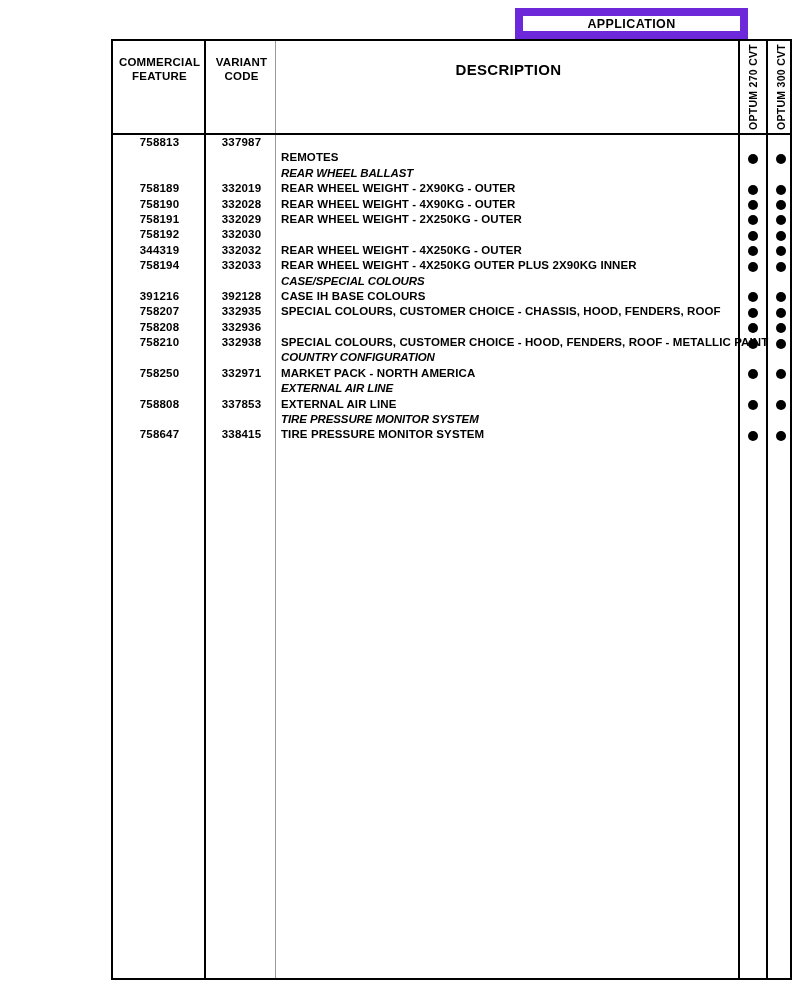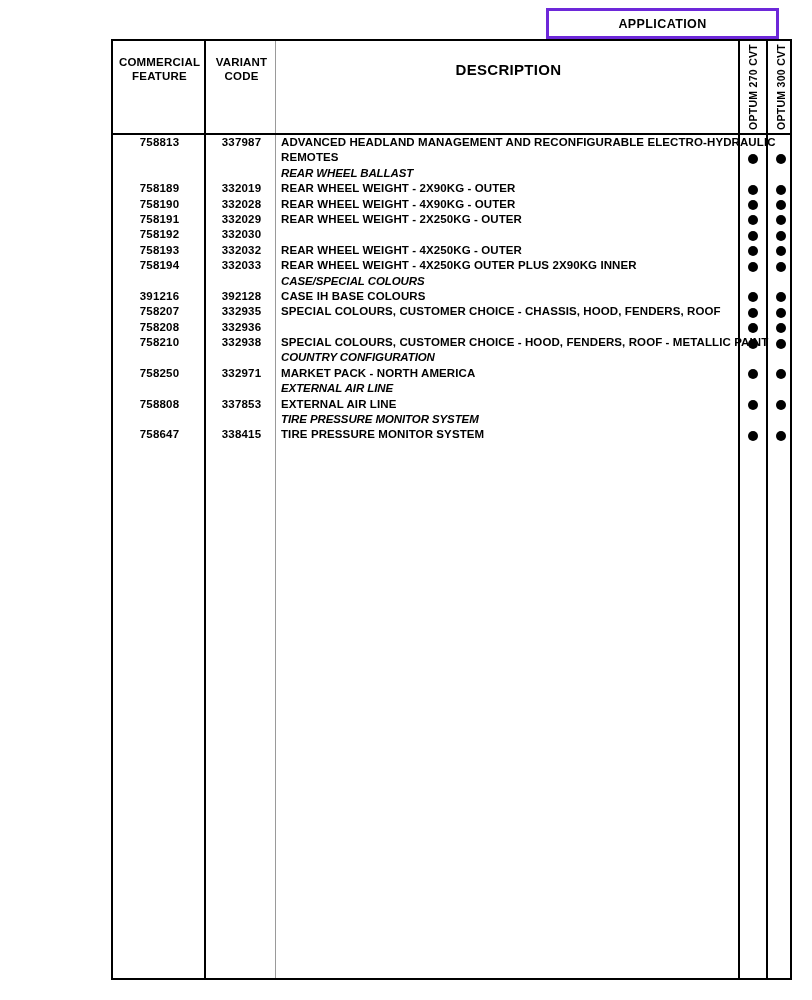--- a/index.html
+++ b/index.html
@@ -24,26 +24,25 @@
     height: 1000px;
   }
 
   
   #application-banner {
     position: absolute;
     left: 515px;
     top: 8px;
     width: 233px;
     height: 31px;
-    border: 3px solid #6d28d9;
+    border: 8px solid #6d28d9;
     box-sizing: border-box;
     display: flex;
     align-items: center;
     justify-content: center;
-    margin-left: 31px;
   }
   #application-banner .lbl {
     font-size: 12.5px;
     font-weight: bold;
     letter-spacing: 0.4px;
   }
 
   
   #table-frame {
     position: absolute;
@@ -217,21 +216,20 @@
       <span>OPTUM 270 CVT</span>
     </div>
     <div class="vhead" id="head-app-1">
       <span>OPTUM 300 CVT</span>
     </div>
 
     <div id="body">
         <div class="row">
           <div class="cell-feature">758813</div>
           <div class="cell-code">337987</div>
-          <div class="cell-desc">ADVANCED HEADLAND MANAGEMENT AND RECONFIGURABLE ELECTRO-HYDRAULIC</div>
         </div>
         <div class="row">
           <div class="cell-feature"></div>
           <div class="cell-code"></div>
           <div class="cell-desc">REMOTES</div>
           <div class="mark mark-0"></div>
           <div class="mark mark-1"></div>
         </div>
         <div class="row">
           <div class="cell-feature"></div>
@@ -259,21 +257,21 @@
           <div class="mark mark-0"></div>
           <div class="mark mark-1"></div>
         </div>
         <div class="row">
           <div class="cell-feature">758192</div>
           <div class="cell-code">332030</div>
           <div class="mark mark-0"></div>
           <div class="mark mark-1"></div>
         </div>
         <div class="row">
-          <div class="cell-feature">758193</div>
+          <div class="cell-feature">344319</div>
           <div class="cell-code">332032</div>
           <div class="cell-desc">REAR WHEEL WEIGHT - 4X250KG - OUTER</div>
           <div class="mark mark-0"></div>
           <div class="mark mark-1"></div>
         </div>
         <div class="row">
           <div class="cell-feature">758194</div>
           <div class="cell-code">332033</div>
           <div class="cell-desc">REAR WHEEL WEIGHT - 4X250KG OUTER PLUS 2X90KG INNER</div>
           <div class="mark mark-0"></div>

